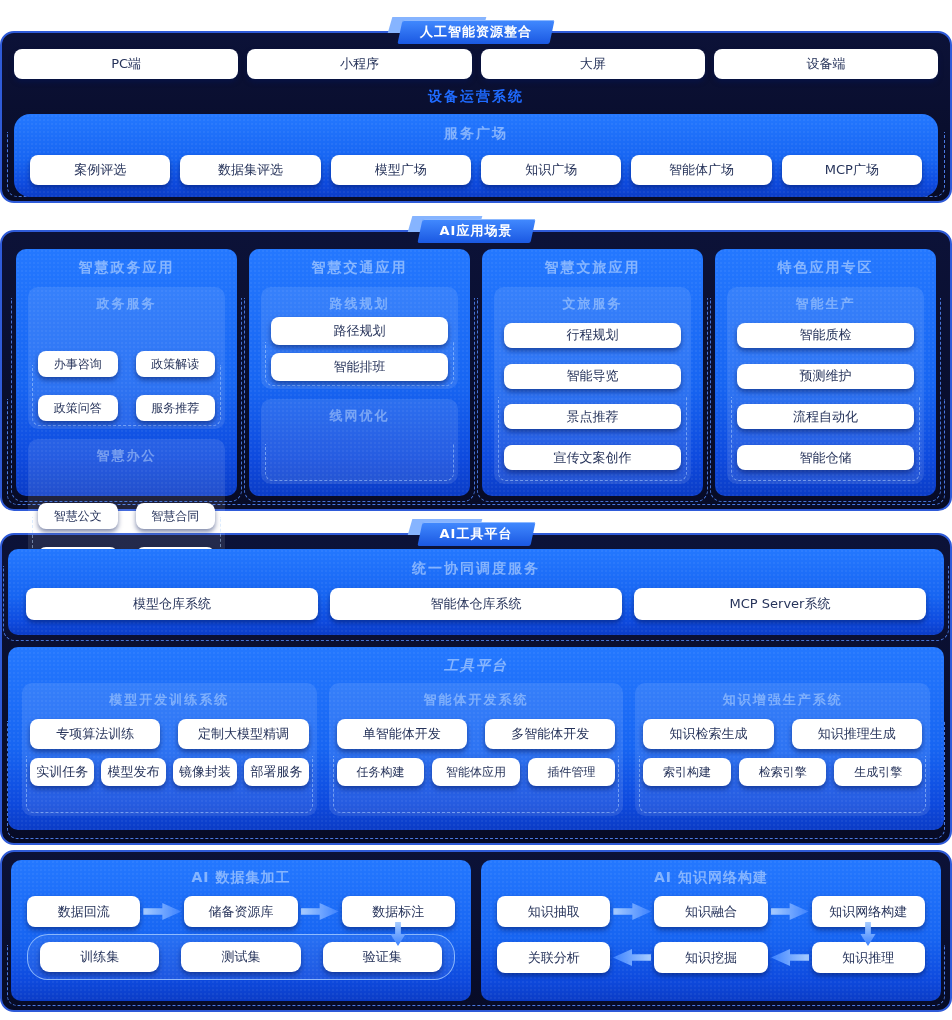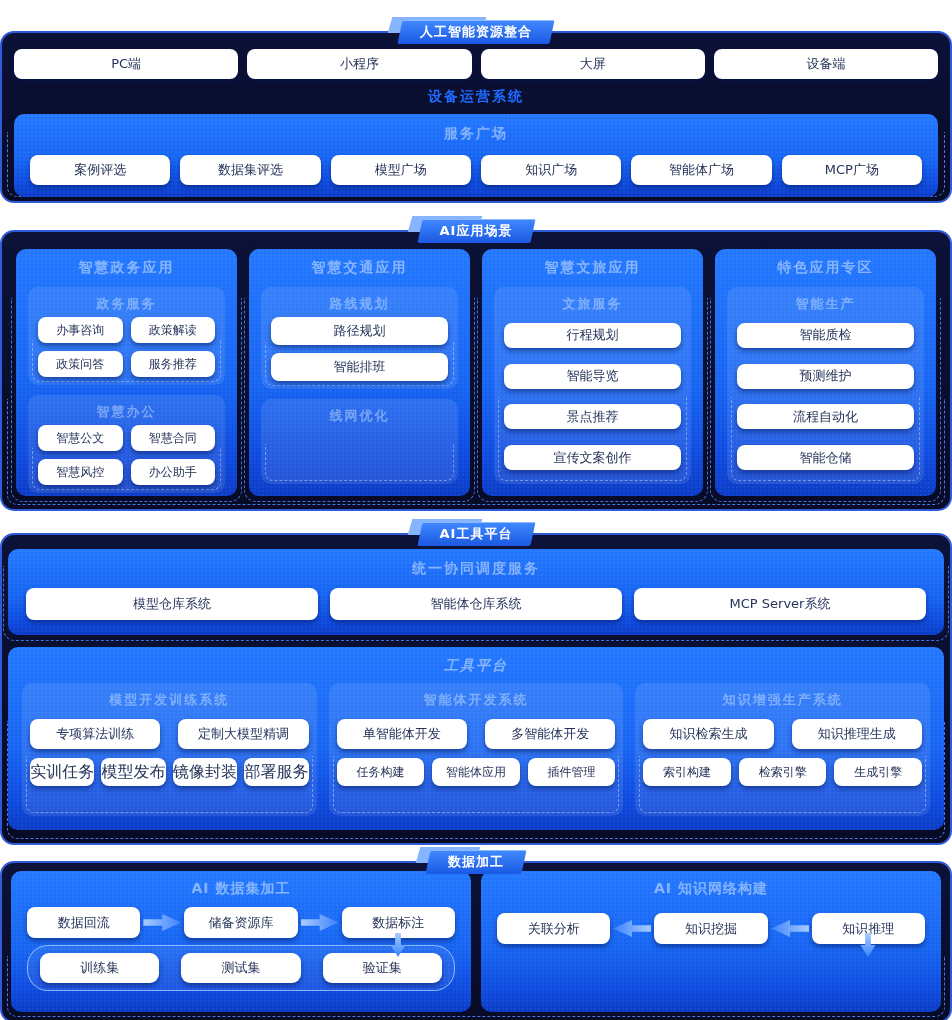--- a/index.html
+++ b/index.html
@@ -32,35 +32,35 @@
   .sub{position:relative;background:rgba(255,255,255,.10);border-radius:10px;box-sizing:border-box;}
   .sub::after{content:"";position:absolute;left:4px;right:4px;bottom:3px;height:42%;border:1px dashed rgba(190,220,255,.5);border-top:none;border-radius:0 0 8px 8px;pointer-events:none;}
   .sub-title{text-align:center;color:rgba(215,235,255,.45);font-weight:bold;font-size:13px;letter-spacing:2px;}
   .wbtn{background:#ffffff;border-radius:8px;color:#26335a;font-size:13px;display:flex;align-items:center;justify-content:center;box-shadow:0 3px 5px rgba(3,22,88,.5);white-space:nowrap;position:relative;z-index:2;}
 
   
   .sec1 .panel{height:172px;padding:16px 12px 0;}
   .terminals{display:grid;grid-template-columns:repeat(4,1fr);gap:9px;border-radius:11px;}
   .terminals .wbtn{height:30px;}
   .sys-label{text-align:center;color:#1f6bff;font-weight:bold;font-size:14px;margin:9px 0 8px;letter-spacing:2px;position:relative;z-index:1;}
-  .plaza{height:83px;padding:11px 16px 0;}
+  .plaza{height:83px;padding:11px 16px 0;border-radius:16px;}
   .plaza .card-title{margin-bottom:12px;}
   .plaza-items{display:grid;grid-template-columns:repeat(6,1fr);gap:10px;}
   .plaza-items .wbtn{height:30px;}
 
   
   .sec2 .panel{height:281px;padding:17px 14px 0;}
   .cols{display:flex;gap:12px;height:247px;position:relative;z-index:1;}
   .col-card{flex:1;padding:10px 12px 12px;display:flex;flex-direction:column;}
   .col-card .card-title{margin-bottom:10px;}
   .groups{flex:1;display:flex;flex-direction:column;gap:10px;}
   .groups .sub{flex:1;padding:8px 10px 8px;display:flex;flex-direction:column;}
   .groups .sub-title{margin-bottom:4px;}
   .items{flex:1;}
-  .grid2{display:grid;grid-template-columns:1fr 1fr;gap:8px;align-content:space-evenly;}
+  .grid2{display:grid;grid-template-columns:1fr 1fr;gap:18px;align-content:space-evenly;margin-top:34px;}
   .grid2 .wbtn{height:26px;font-size:12px;}
   .stack{display:grid;grid-template-columns:1fr;gap:8px;align-content:space-evenly;}
   .stack .wbtn{height:28px;}
   .stack4{display:grid;grid-template-columns:1fr;gap:10px;align-content:space-evenly;}
   .stack4 .wbtn{height:25px;}
 
   
   .sec3 .panel{height:312px;padding:14px 6px 0;}
   .scheduler{height:86px;padding:11px 18px 0;}
   .scheduler .card-title{margin-bottom:10px;}
@@ -69,21 +69,21 @@
   .platform{margin-top:12px;height:183px;padding:10px 14px 0;}
   .platform .card-title{margin-bottom:8px;font-style:italic;}
   .tool-cols{display:flex;gap:12px;height:133px;}
   .tool-sub{flex:1;padding:8px 8px 0;display:flex;flex-direction:column;}
   .tool-sub .sub-title{margin-bottom:10px;}
   .rowA{display:grid;grid-template-columns:1fr 1fr;gap:18px;margin-bottom:9px;}
   .rowA .wbtn{height:30px;}
   .rowB3{display:grid;grid-template-columns:repeat(3,1fr);gap:8px;}
   .rowB4{display:grid;grid-template-columns:repeat(4,1fr);gap:7px;}
   .rowB3 .wbtn{height:28px;font-size:12px;}
-  .rowB4 .wbtn{height:28px;font-size:16px;}
+  .rowB4 .wbtn{height:28px;font-size:13px;}
 
   
   .sec4 .panel{height:162px;padding:8px 9px 0;}
   .data-cards{display:flex;gap:10px;height:141px;position:relative;z-index:1;}
   .dcard{flex:1;padding:9px 16px 0;position:relative;}
   .dcard .card-title{margin-bottom:9px;letter-spacing:1px;}
   .flow{display:grid;grid-template-columns:1fr 44px 1fr 44px 1fr;align-items:center;}
   .flow .wbtn{height:31px;}
   .flow2{margin-top:15px;}
   .group-box{margin-top:7px;border:1px solid rgba(160,200,255,.85);background:rgba(255,255,255,.07);border-radius:21px;padding:7px 12px;display:grid;grid-template-columns:repeat(3,1fr);gap:22px;}
@@ -274,27 +274,20 @@
             <div class="wbtn">生成引擎</div>
           </div>
         </div>
 
       </div>
     </div>
   </div>
 </section>
 
 <section class="sec sec4">
-  <div class="badge-row">
-    <div class="badge">
-      <span class="badge-back"></span>
-      <span class="badge-body"></span>
-      <span class="badge-label">数据加工</span>
-    </div>
-  </div>
   <div class="panel">
     <div class="data-cards">
 
       <div class="bcard dcard">
         <div class="card-title">AI 数据集加工</div>
         <div class="flow">
           <div class="wbtn">数据回流</div>
           <div class="arrowR"></div>
           <div class="wbtn">储备资源库</div>
           <div class="arrowR"></div>
@@ -303,20 +296,27 @@
         <div class="arrowD"></div>
         <div class="group-box">
           <div class="wbtn">训练集</div>
           <div class="wbtn">测试集</div>
           <div class="wbtn">验证集</div>
         </div>
       </div>
 
       <div class="bcard dcard">
         <div class="card-title">AI 知识网络构建</div>
+        <div class="flow">
+          <div class="wbtn">知识抽取</div>
+          <div class="arrowR"></div>
+          <div class="wbtn">知识融合</div>
+          <div class="arrowR"></div>
+          <div class="wbtn">知识网络构建</div>
+        </div>
         <div class="arrowD"></div>
         <div class="flow flow2">
           <div class="wbtn">关联分析</div>
           <div class="arrowR arrowL"></div>
           <div class="wbtn">知识挖掘</div>
           <div class="arrowR arrowL"></div>
           <div class="wbtn">知识推理</div>
         </div>
       </div>
 

